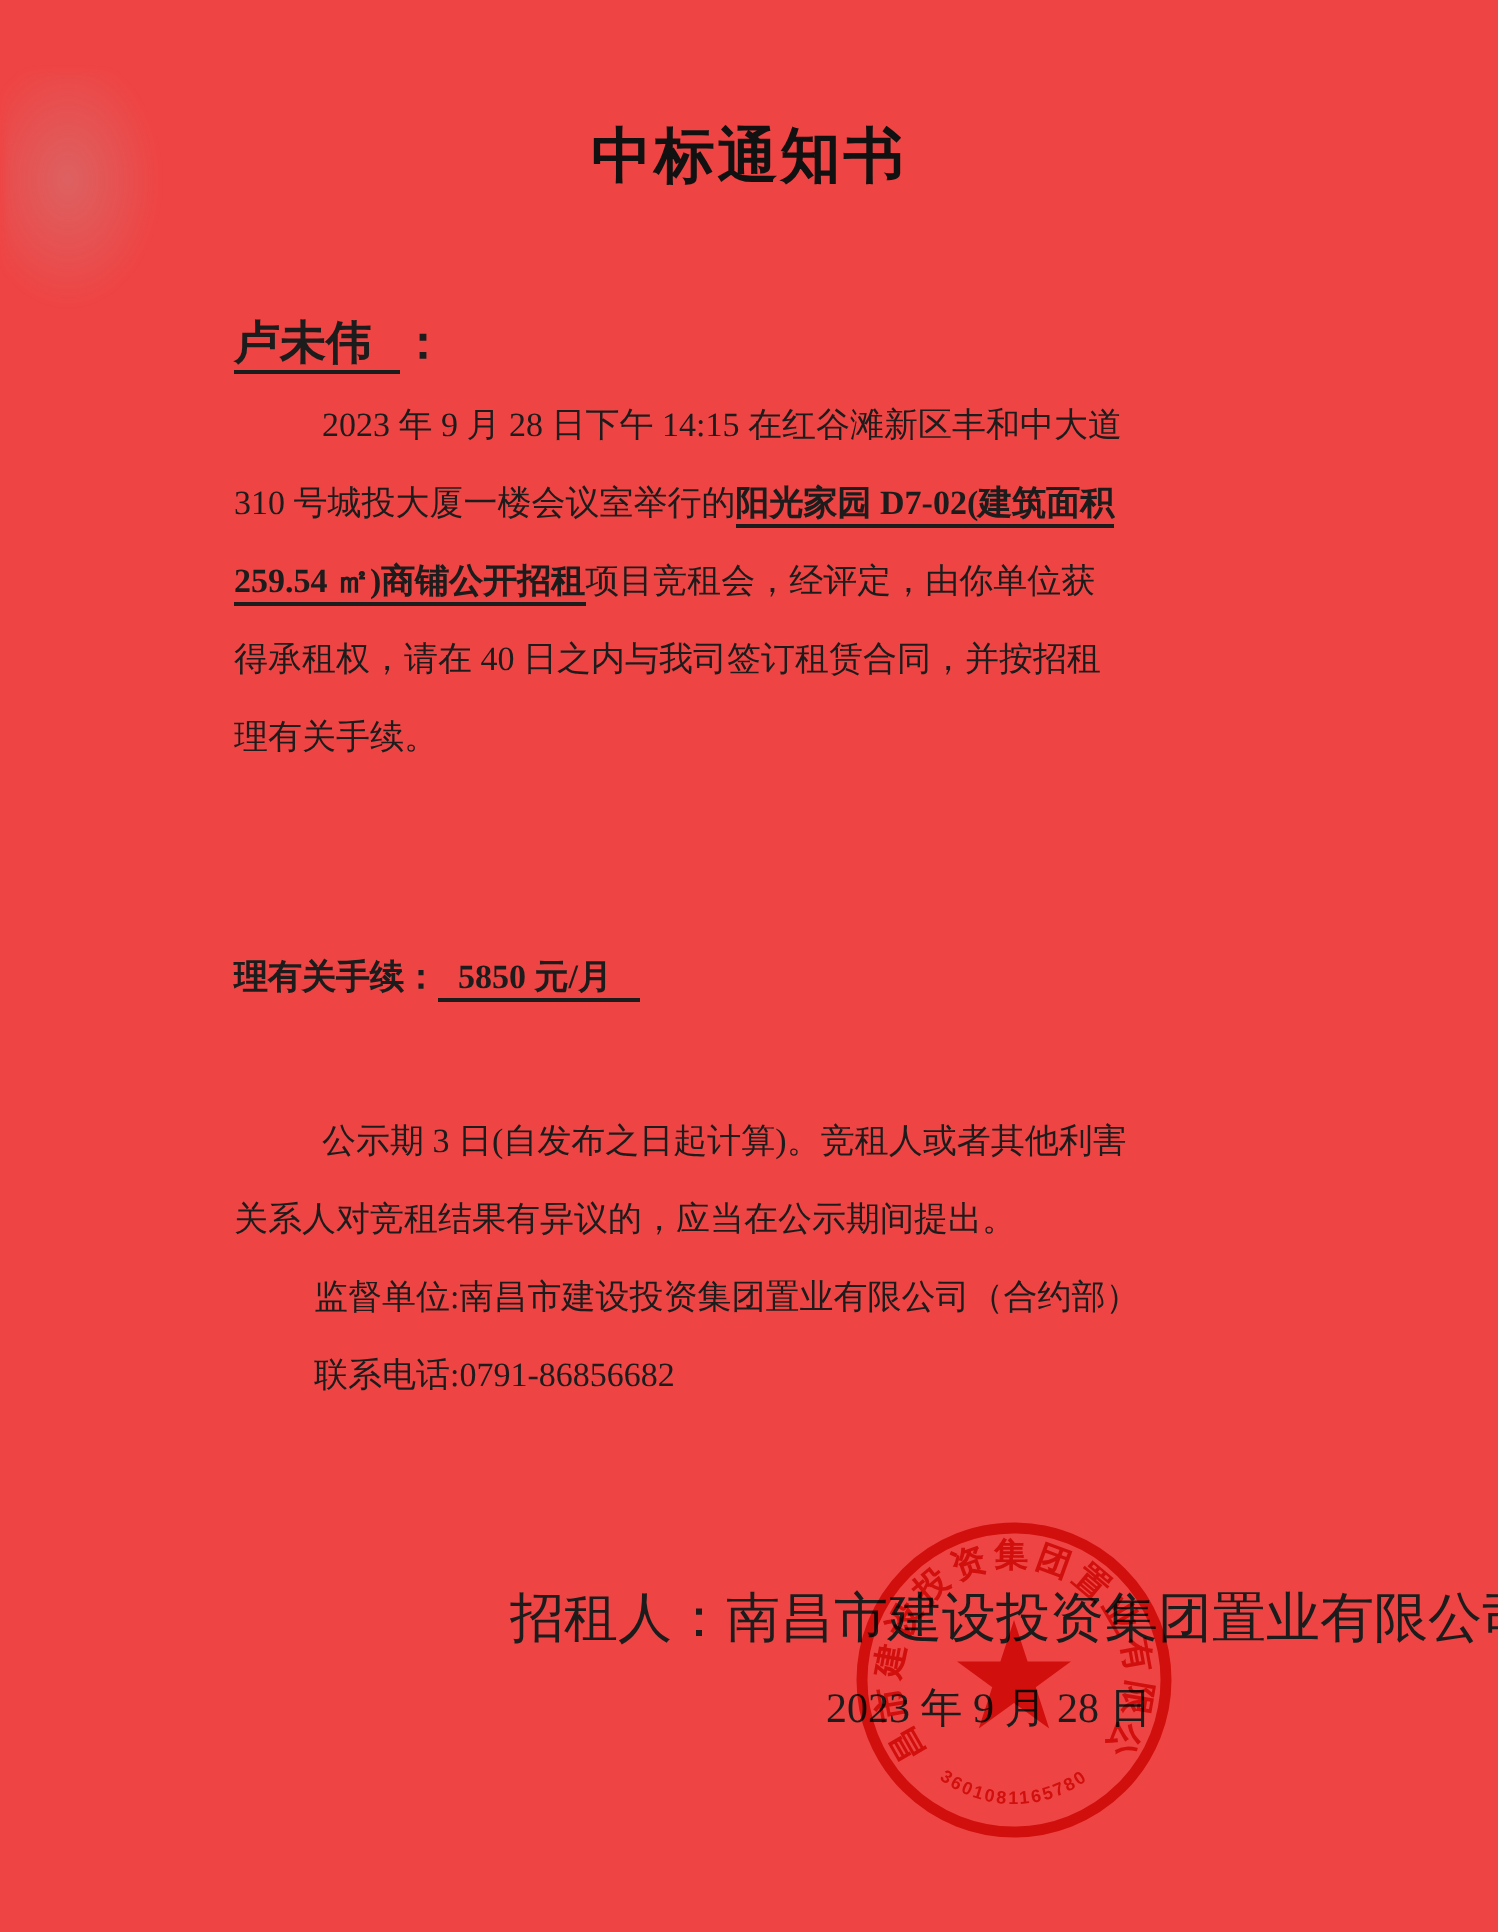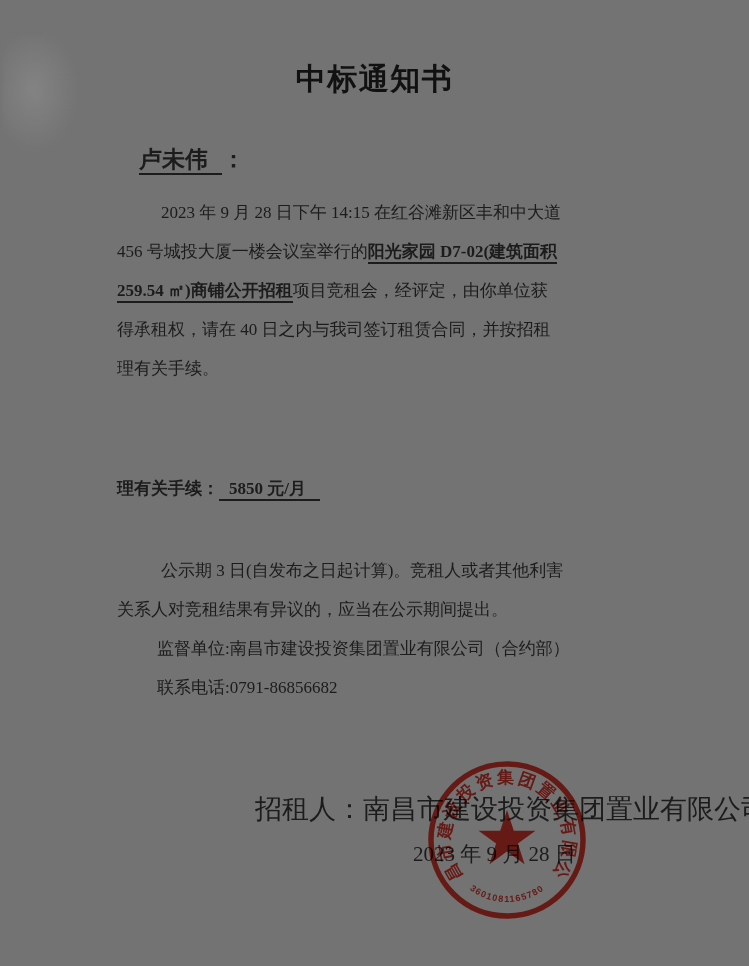--- a/index.html
+++ b/index.html
@@ -5,21 +5,21 @@
   html, body { margin: 0; padding: 0; }
   body {
     width: 749px; height: 966px;
     background: #ffffff;
     font-family: "Liberation Serif", "DejaVu Serif", serif;
     overflow: hidden;
   }
   #doc {
     position: relative;
     width: 749px; height: 966px;
-    background: #737373;
+    background: #ef4444;
     color: var(--ink, #1c1c1c);
   }
   .smudge {
     position: absolute; left: 2px; top: 36px; width: 80px; height: 120px;
     background: radial-gradient(ellipse at 40% 45%, rgba(175,175,175,0.28), rgba(255,255,255,0) 68%);
     filter: blur(2px);
     pointer-events: none;
   }
   .title {
     position: absolute; top: 57px; left: 0; width: 749px;
@@ -29,21 +29,21 @@
     color: #111;
   }
   .line {
     font-size: 17px;
     line-height: 39px;
     white-space: nowrap;
     color: var(--ink, #1c1c1c);
   }
   .b { font-weight: 700; }
   .u { border-bottom: 2px solid var(--ink, #1c1c1c); padding-bottom: 1px; }
-  .salutation { position: absolute; top: 140px; left: 117px; font-size: 23px; margin-left: 22px; }
+  .salutation { position: absolute; top: 152px; left: 117px; font-size: 23px; }
   .salutation .name-u { padding-right: 14px; }
   .para1 { position: absolute; top: 193px; left: 117px; }
   .result-line { position: absolute; top: 469px; left: 117px; }
   .result-line .value-u { padding-left: 10px; padding-right: 14px; }
   .para2 { position: absolute; top: 551px; left: 117px; }
   .sign-line { position: absolute; top: 790px; left: 255px; font-size: 27px; }
   .date-line { position: absolute; top: 835px; left: 413px; font-size: 21px; }
   .seal {
     position: absolute; left: 422px; top: 755px;
     width: 170px; height: 170px;
@@ -58,21 +58,21 @@
 <div id="doc">
 
   <div class="smudge"></div>
 
   <div class="title">中标通知书</div>
 
   <div class="salutation line"><span class="b u name-u">卢未伟</span><span class="b">：</span></div>
 
   <div class="para1">
       <div class="line" style="padding-left: 44px;"><span>2023 年 9 月 28 日下午 14:15 在红谷滩新区丰和中大道</span></div>
-      <div class="line"><span>456 号城投大厦一楼会议室举行的</span><span class="b u">阳光家园 D7-02(建筑面积</span></div>
+      <div class="line"><span>310 号城投大厦一楼会议室举行的</span><span class="b u">阳光家园 D7-02(建筑面积</span></div>
       <div class="line"><span class="b u">259.54 ㎡)商铺公开招租</span><span>项目竞租会，经评定，由你单位获</span></div>
       <div class="line"><span>得承租权，请在 40 日之内与我司签订租赁合同，并按招租</span></div>
       <div class="line"><span>理有关手续。</span></div>
     </div>
 
   <div class="result-line line"><span class="b">理有关手续：</span><span class="b u value-u">5850 元/月</span></div>
 
   <div class="para2">
       <div class="line" style="padding-left: 44px;"><span>公示期 3 日(自发布之日起计算)。竞租人或者其他利害</span></div>
       <div class="line"><span>关系人对竞租结果有异议的，应当在公示期间提出。</span></div>

